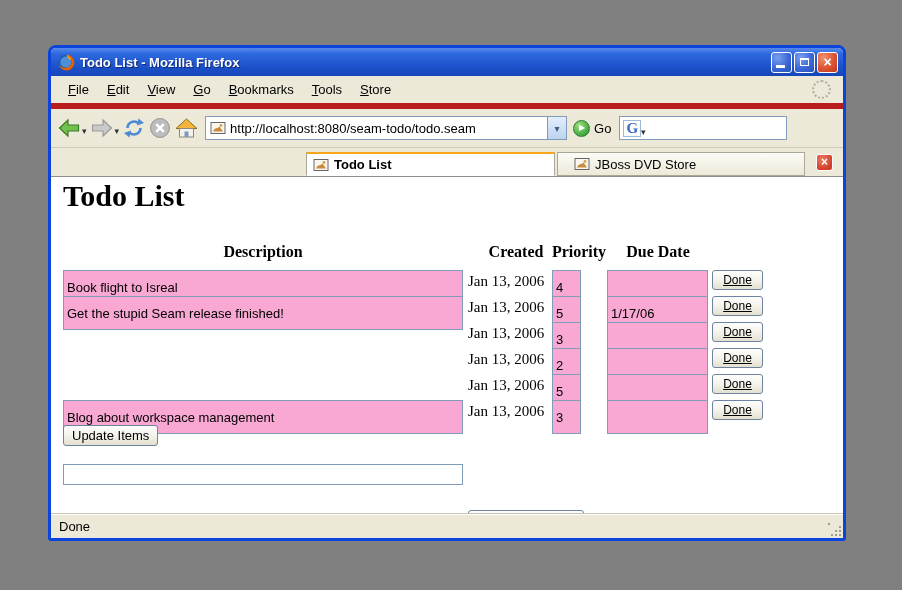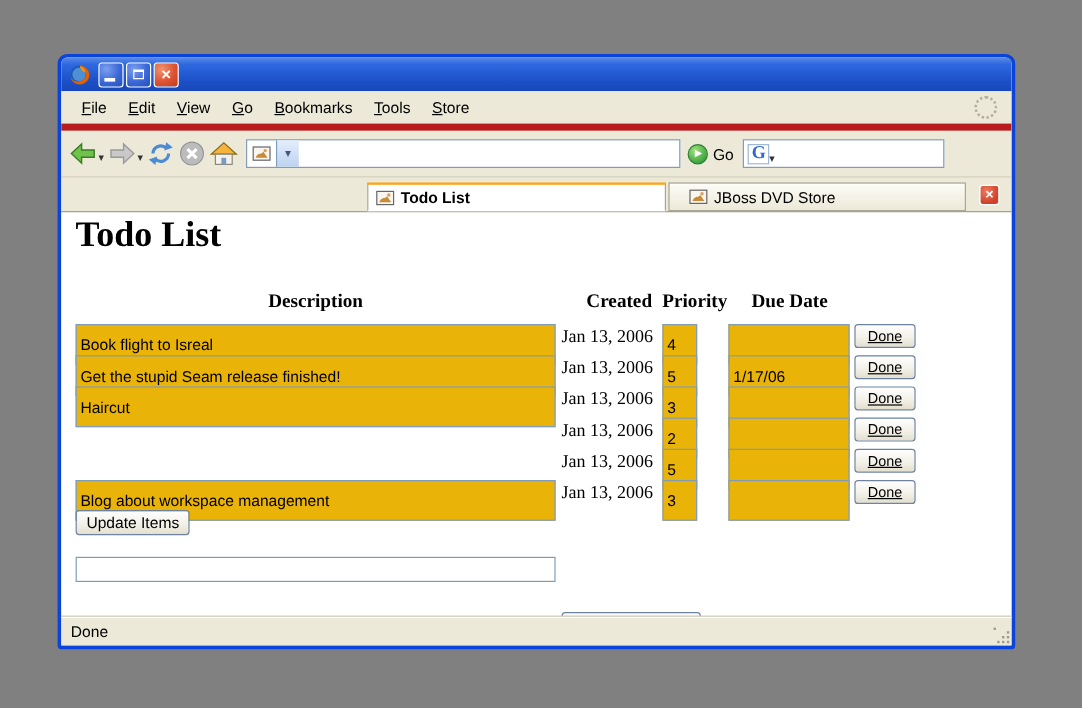--- a/index.html
+++ b/index.html
@@ -72,21 +72,21 @@
   .page-title{position:absolute;left:12px;top:2px;font-family:"Liberation Serif",serif;
     font-weight:bold;font-size:30px;}
   .thead{position:absolute;top:66px;font-family:"Liberation Serif",serif;font-weight:bold;font-size:16px;text-align:center;}
   .th-desc{left:12px;width:400px;}
   .th-created{left:417px;width:96px;}
   .th-priority{left:496px;width:64px;}
   .th-due{left:556px;width:102px;}
   .trow{position:absolute;left:0;width:100%;height:22px;}
   .desc-input,.prio-input,.due-input{
     position:absolute;top:0;height:34px;box-sizing:border-box;border:1px solid #7f9db9;
-    font:13px "Liberation Sans",sans-serif;padding:1px 3px;background:#eab308;outline:0;}
+    font:13px "Liberation Sans",sans-serif;padding:1px 3px;background:#f9a8d4;outline:0;}
   .desc-input{left:12px;width:400px;}
   .created{position:absolute;left:417px;top:1px;font-family:"Liberation Serif",serif;font-size:15px;line-height:20px;white-space:nowrap;}
   .prio-input{left:501px;width:29px;}
   .due-input{left:556px;width:101px;}
   .xp-btn{box-sizing:border-box;border:1px solid #6e83a0;border-radius:3px;
     background:linear-gradient(180deg,#fefefe,#f2f0e6 60%,#e3dfcf);
     font:13px "Liberation Sans",sans-serif;color:#000;padding:1px 8px;cursor:default;}
   .done-btn{position:absolute;left:661px;top:0;width:51px;height:20px;padding:0;font-size:12px;text-decoration:underline;}
   .update-btn{position:absolute;left:12px;top:248px;height:21px;}
   .create-input{position:absolute;left:12px;top:287px;width:400px;height:21px;box-sizing:border-box;
@@ -105,20 +105,21 @@
 
 <div class="window">
 
   <div class="titlebar">
     <svg class="fx-icon" viewBox="0 0 16 16">
       <circle cx="8" cy="8" r="7.5" fill="#1b5cb8"></circle>
       <circle cx="7.4" cy="7.6" r="5.2" fill="#4f8fd6"></circle>
       <path d="M8 .5 A7.5 7.5 0 1 1 .6 9.5 C2.5 12.8 5.5 13.6 8.5 12.8 12 11.8 13.5 8.8 12.6 5.6 12 3.2 10.2 1.3 8 .5 Z" fill="#e66000"></path>
       <path d="M8 .5 C10.5 1.5 12.3 3.6 12.8 6.2 L10.5 5 8.5 2.5 Z" fill="#ff9500"></path>
     </svg>
+    <div class="title-text">Todo List - Mozilla Firefox</div>
     <div class="winbtn blue">
         <span class="bar"></span>
       </div>
     <div class="winbtn blue">
         <span class="box"></span>
       </div>
     <div class="winbtn red">
         <span class="x">×</span>
       </div>
   </div>
@@ -167,20 +168,21 @@
         <rect x="5" y="12.5" width="14" height="8.5" fill="#f4f2ea" stroke="#8a8a7a"></rect>
         <rect x="10" y="15.5" width="4" height="5.5" fill="#7a9ac0"></rect>
       </svg>
     </span>
     <div class="urlbar">
       <svg class="favicon" viewBox="0 0 16 16">
         <rect x="1" y="2.5" width="14" height="11" fill="#f8f6ee" stroke="#666"></rect>
         <path d="M3 11.5 C5 6.5 7.5 9.5 9.5 6.5 L13 11.5 Z" fill="#c98a3a"></path>
         <circle cx="11" cy="5.5" r="1.4" fill="#d8a050"></circle>
       </svg>
+      <input class="url-input" type="text" value="http://localhost:8080/seam-todo/todo.seam" style="">
       <span class="url-drop">
           <span>▾</span>
         </span>
     </div>
     <span class="go-wrap">
       <span class="go-circle">
           <span>▶</span>
         </span>
       <span>Go</span>
     </span>
@@ -229,21 +231,20 @@
       <button class="xp-btn done-btn">Done</button>
     </div>
     <div class="trow" style="top:119px">
       <input class="desc-input" value="Get the stupid Seam release finished!" style="">
       <span class="created">Jan 13, 2006</span>
       <input class="prio-input" value="5" style="">
       <input class="due-input" value="1/17/06" style="">
       <button class="xp-btn done-btn">Done</button>
     </div>
     <div class="trow" style="top:145px">
-      <input class="desc-input" value="Haircut" style="">
       <span class="created">Jan 13, 2006</span>
       <input class="prio-input" value="3" style="">
       <input class="due-input" value="" style="">
       <button class="xp-btn done-btn">Done</button>
     </div>
     <div class="trow" style="top:171px">
       <span class="created">Jan 13, 2006</span>
       <input class="prio-input" value="2" style="">
       <input class="due-input" value="" style="">
       <button class="xp-btn done-btn">Done</button>

